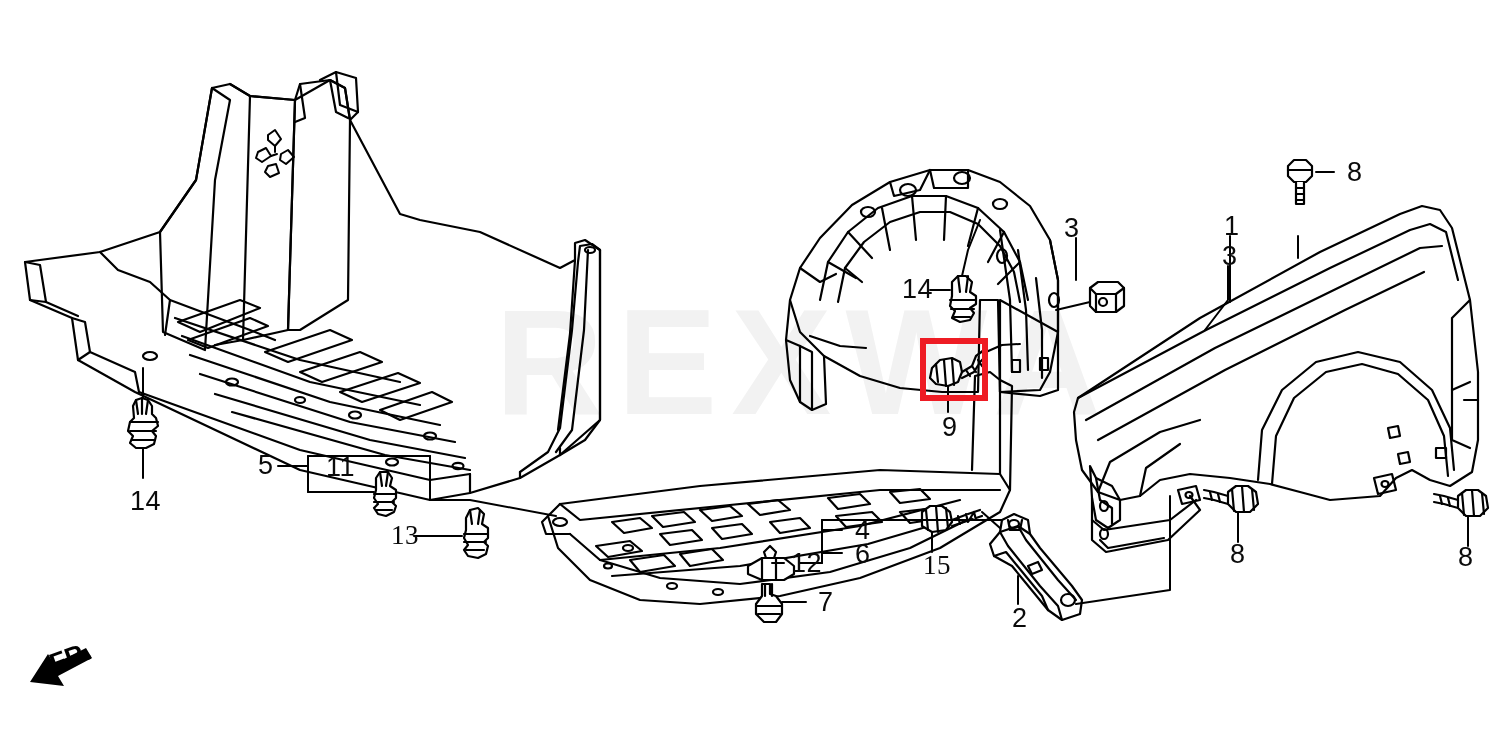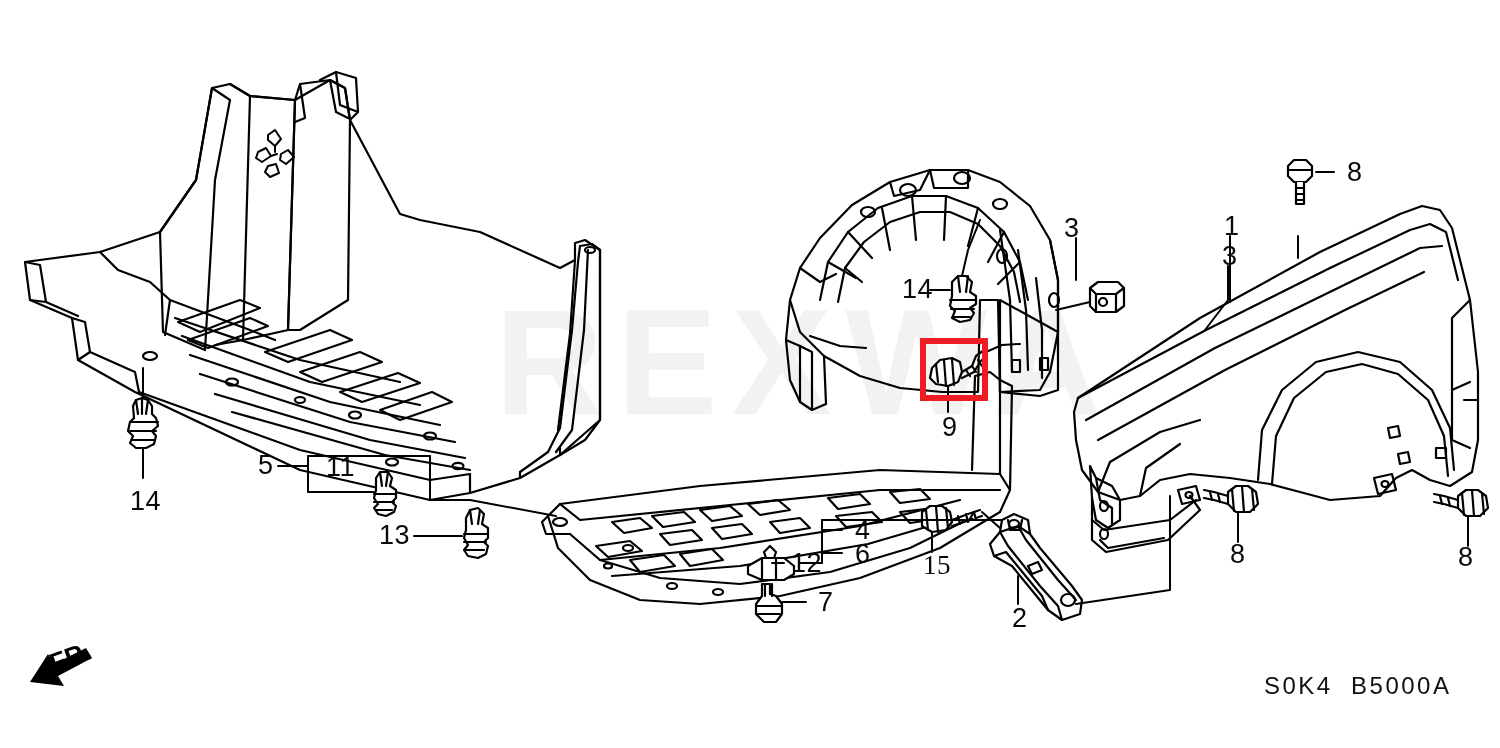--- a/index.html
+++ b/index.html
@@ -438,21 +438,21 @@
         <path d="M1468 516 L1468 546"></path>
 
         <path d="M1076 604 L1170 590 L1170 496"></path>
       </g>
     </g>
   </svg>
 
   <div class="lbl" style="left:130px;  top:488px;">14</div>
   <div class="lbl" style="left:258px;  top:452px;">5</div>
   <div class="lbl" style="left:326px;  top:454px;">11</div>
-  <div class="lbl" style="left:379px;  top:522px;">13</div>
+  <div class="lbl" style="left:391px;  top:522px;font-family:Liberation Serif, serif;">13</div>
   <div class="lbl" style="left:855px;  top:517px;">4</div>
   <div class="lbl" style="left:855px;  top:541px;">6</div>
   <div class="lbl" style="left:791px;  top:550px;">12</div>
   <div class="lbl" style="left:818px;  top:589px;">7</div>
   <div class="lbl" style="left:902px;  top:276px;">14</div>
   <div class="lbl" style="left:942px;  top:414px;">9</div>
   <div class="lbl" style="left:1064px; top:215px;">3</div>
   <div class="lbl" style="left:1224px; top:213px;">1</div>
   <div class="lbl" style="left:1222px; top:243px;">3</div>
   <div class="lbl" style="left:1347px; top:159px;">8</div>
@@ -461,15 +461,14 @@
   <div class="lbl" style="left:1230px; top:541px;">8</div>
   <div class="lbl" style="left:1458px; top:544px;">8</div>
 
   <div class="hl-box" style="left:920px; top:338px; width:68px; height:63px;"></div>
 
   <svg style="position:absolute; left:28px; top:648px; width:66px; height:44px;" viewBox="0 0 66 44" xmlns="http://www.w3.org/2000/svg">
     <path d="M2 34 L20 6 L26 16 L58 0 L64 10 L30 28 L36 38 Z" fill="#000"></path>
   </svg>
   <div class="fr-text" style="left:56px; top:648px;">FR.</div>
 
-  <div class="footer-code" style="left:1264px; top:672px;">S0K4  B5000A</div>
 
 </div>
 
 </body></html>

